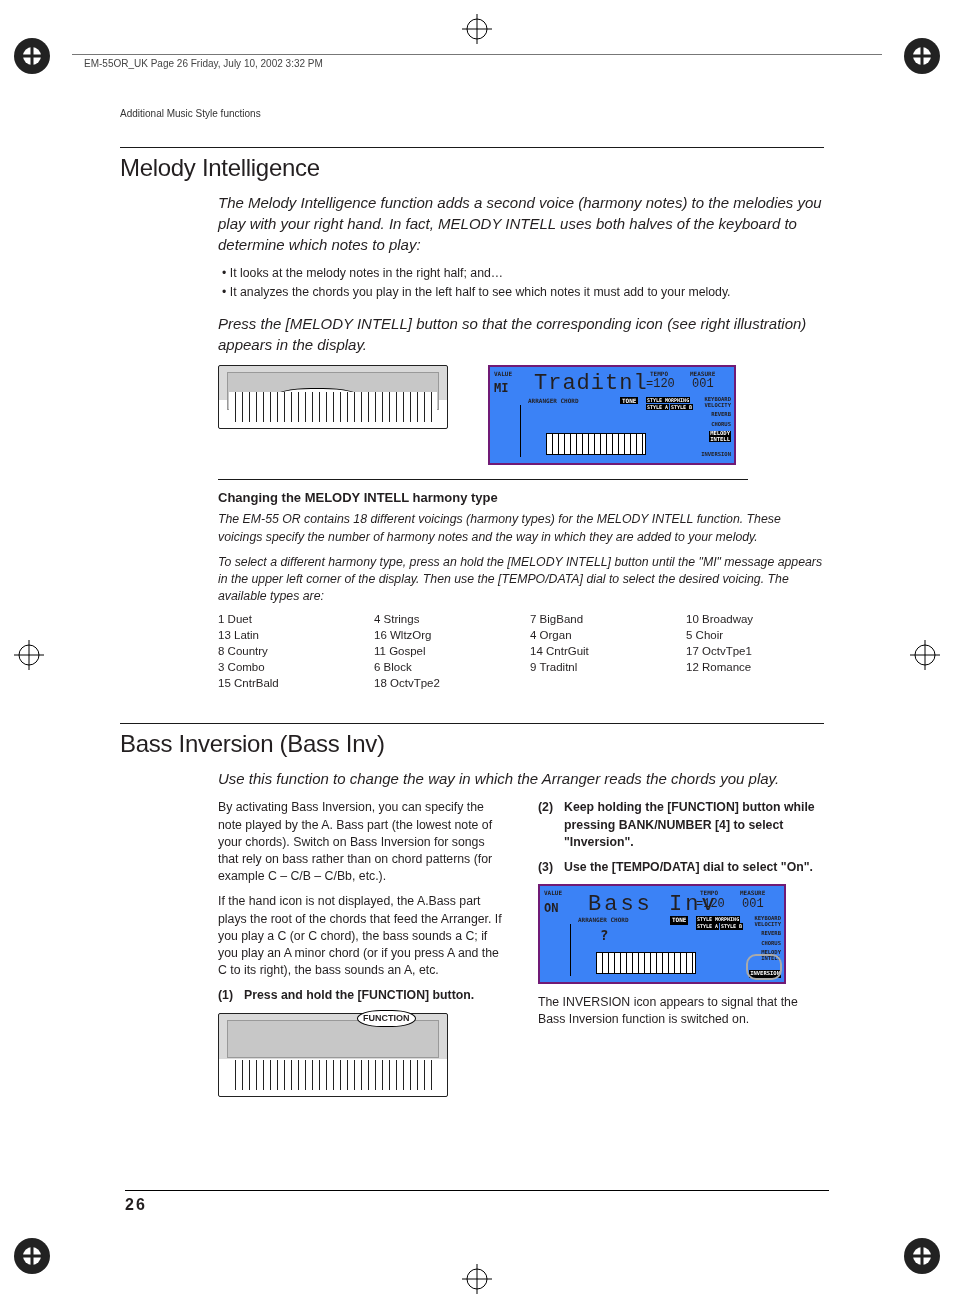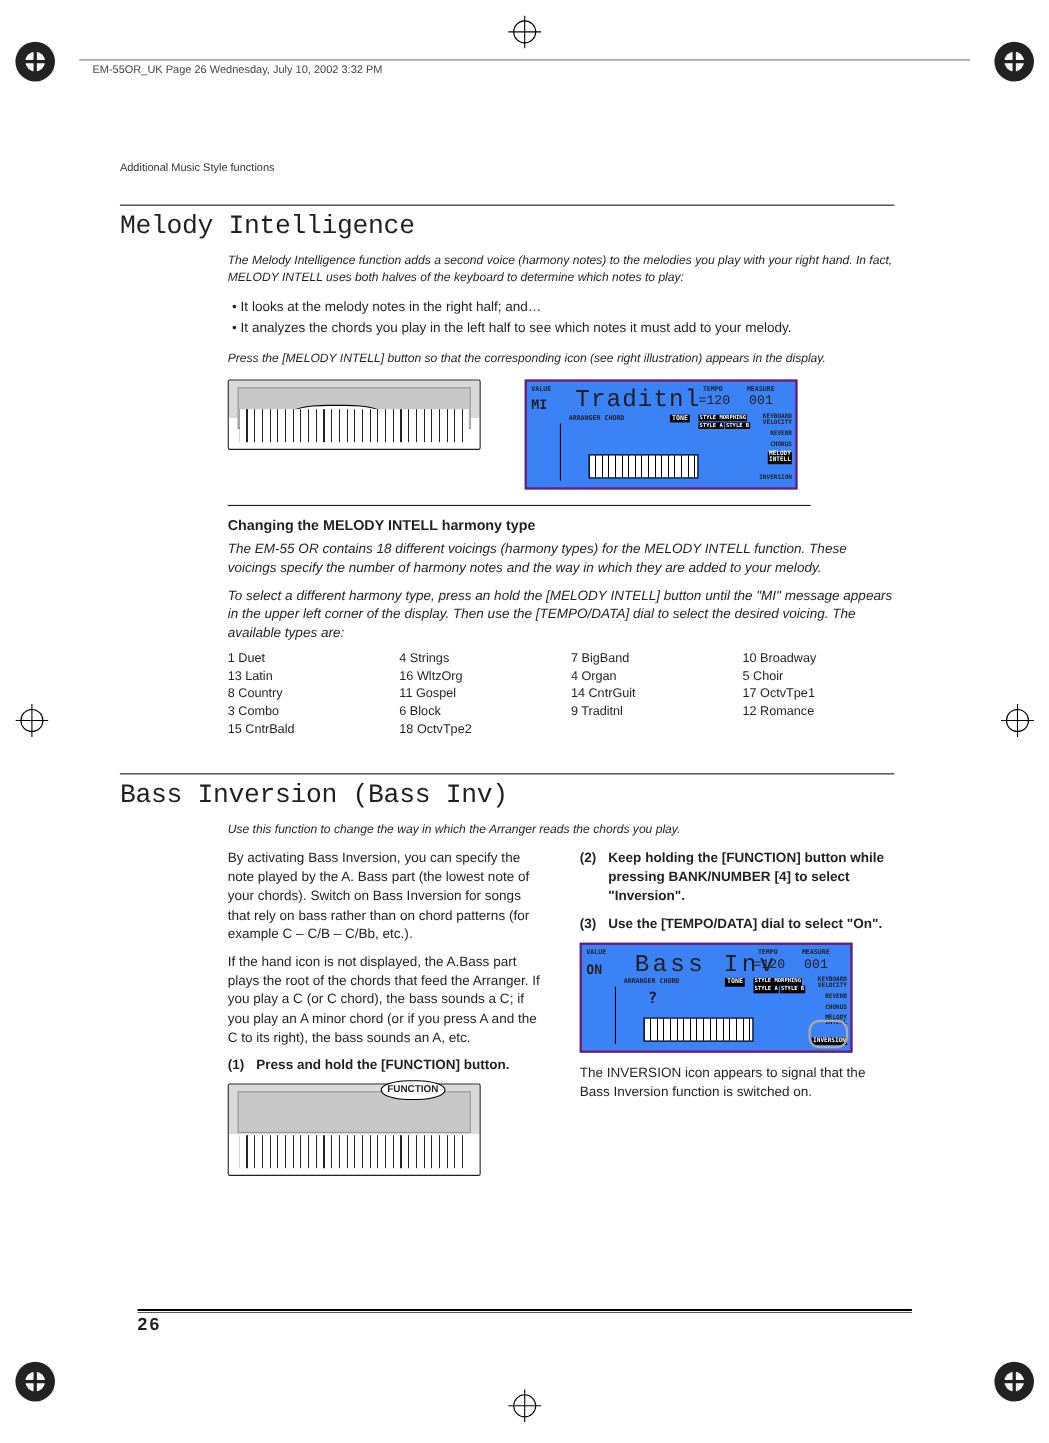--- a/index.html
+++ b/index.html
@@ -11,27 +11,27 @@
   .rm-tr { top: 36px; right: 12px; }
   .rm-bl { bottom: 36px; left: 12px; }
   .rm-br { bottom: 36px; right: 12px; }
   .smallcross svg { width: 30px; height: 30px; }
   .sc-left { position: absolute; top: 640px; left: 14px; }
   .sc-right { position: absolute; top: 640px; right: 14px; }
   .sc-top  { position: absolute; top: 14px; left: 462px; }
   .sc-bottom { position: absolute; bottom: 14px; left: 462px; }
   .headerline { position: absolute; top: 54px; left: 72px; right: 72px; border-top: 0.5px solid #777; }
   .headertext { position: absolute; top: 58px; left: 84px; font-size: 10px; color: #444; }
-  .content { position: absolute; top: 108px; left: 109px; width: 704px; margin-top: 39px; }
+  .content { position: absolute; top: 108px; left: 120px; width: 704px; }
   .running-head { font-size: 10px; color: #333; margin-bottom: 28px; }
   .rule { border-top: 1.5px solid #1a1a1a; margin-bottom: 6px; }
   .thinrule { border-top: 0.8px solid #1a1a1a; width: 530px; margin: 14px 0 10px 0; }
-  h1 { font-family: Liberation Mono, monospace; font-weight: 400; font-size: 24px; letter-spacing: -0.3px; margin-bottom: 10px; }
+  h1 { font-family: Liberation Sans, sans-serif; font-weight: 400; font-size: 24px; letter-spacing: -0.3px; margin-bottom: 10px; }
   .body-indent { margin-left: 98px; width: 606px; }
-  .intro { font-style: italic; font-size: 11px; line-height: 1.4; margin-bottom: 10px; }
+  .intro { font-style: italic; font-size: 15px; line-height: 1.4; margin-bottom: 10px; }
   .bullet { font-size: 12.3px; line-height: 1.4; margin-left: 16px; text-indent: -12px; margin-bottom: 2px; }
   .after-bullets { margin-top: 12px; }
   .figrow { display: flex; gap: 40px; margin-top: 10px; margin-bottom: 4px; }
   .kbd { width: 230px; height: 64px; border: 1px solid #222; background: linear-gradient(#d9d9d9 0 55%, #fff 55% 100%); position: relative; border-radius: 2px; }
   .kbd::after { content:""; position:absolute; left:10px; right:10px; bottom:6px; height:30px; background: repeating-linear-gradient(90deg,#fff 0 6px,#222 6px 7px); }
   .kbd .panel { position:absolute; top:6px; left:8px; right:8px; height:38px; background:#c7c7c7; border:1px solid #999;}
   .callout-bubble { position:absolute; background:#fff; border:1px solid #000; border-radius:50%/60%; font-size:9px; font-weight:700; padding:3px 6px; line-height:1.05; text-align:center; }
   .mi-bubble { top: 22px; left: 55px; }
   .fn-bubble { top: -4px; left: 138px; padding:3px 5px;}
   .lcd { width: 248px; height: 100px; border: 2px solid #701a75; background:#3b82f6; position:relative; font-family: monospace; }
@@ -94,21 +94,21 @@
         <line x1="15" y1="0" x2="15" y2="30" stroke="#000"></line>
         <line x1="0" y1="15" x2="30" y2="15" stroke="#000"></line>
       </svg></div>
   <div class="smallcross sc-bottom"><svg viewBox="0 0 30 30">
         <circle cx="15" cy="15" r="10" fill="none" stroke="#000" stroke-width="1"></circle>
         <line x1="15" y1="0" x2="15" y2="30" stroke="#000"></line>
         <line x1="0" y1="15" x2="30" y2="15" stroke="#000"></line>
       </svg></div>
 
   <div class="headerline"></div>
-  <div class="headertext">EM-55OR_UK  Page 26  Wednesday, July 10, 2002  3:32 PM</div>
+  <div class="headertext">EM-55OR_UK  Page 26  Friday, July 10, 2002  3:32 PM</div>
 
   <div class="content">
     <div class="running-head">Additional Music Style functions</div>
 
     <div class="rule"></div>
     <h1>Melody Intelligence</h1>
     <div class="body-indent">
       <p class="intro">The Melody Intelligence function adds a second voice (harmony notes) to the melodies you play with your right hand. In fact, MELODY INTELL uses both halves of the keyboard to determine which notes to play:</p>
       <p class="bullet">• <span>It looks at the melody notes in the right half; and…</span></p>
       <p class="bullet">• <span>It analyzes the chords you play in the left half to see which notes it must add to your melody.</span></p>

